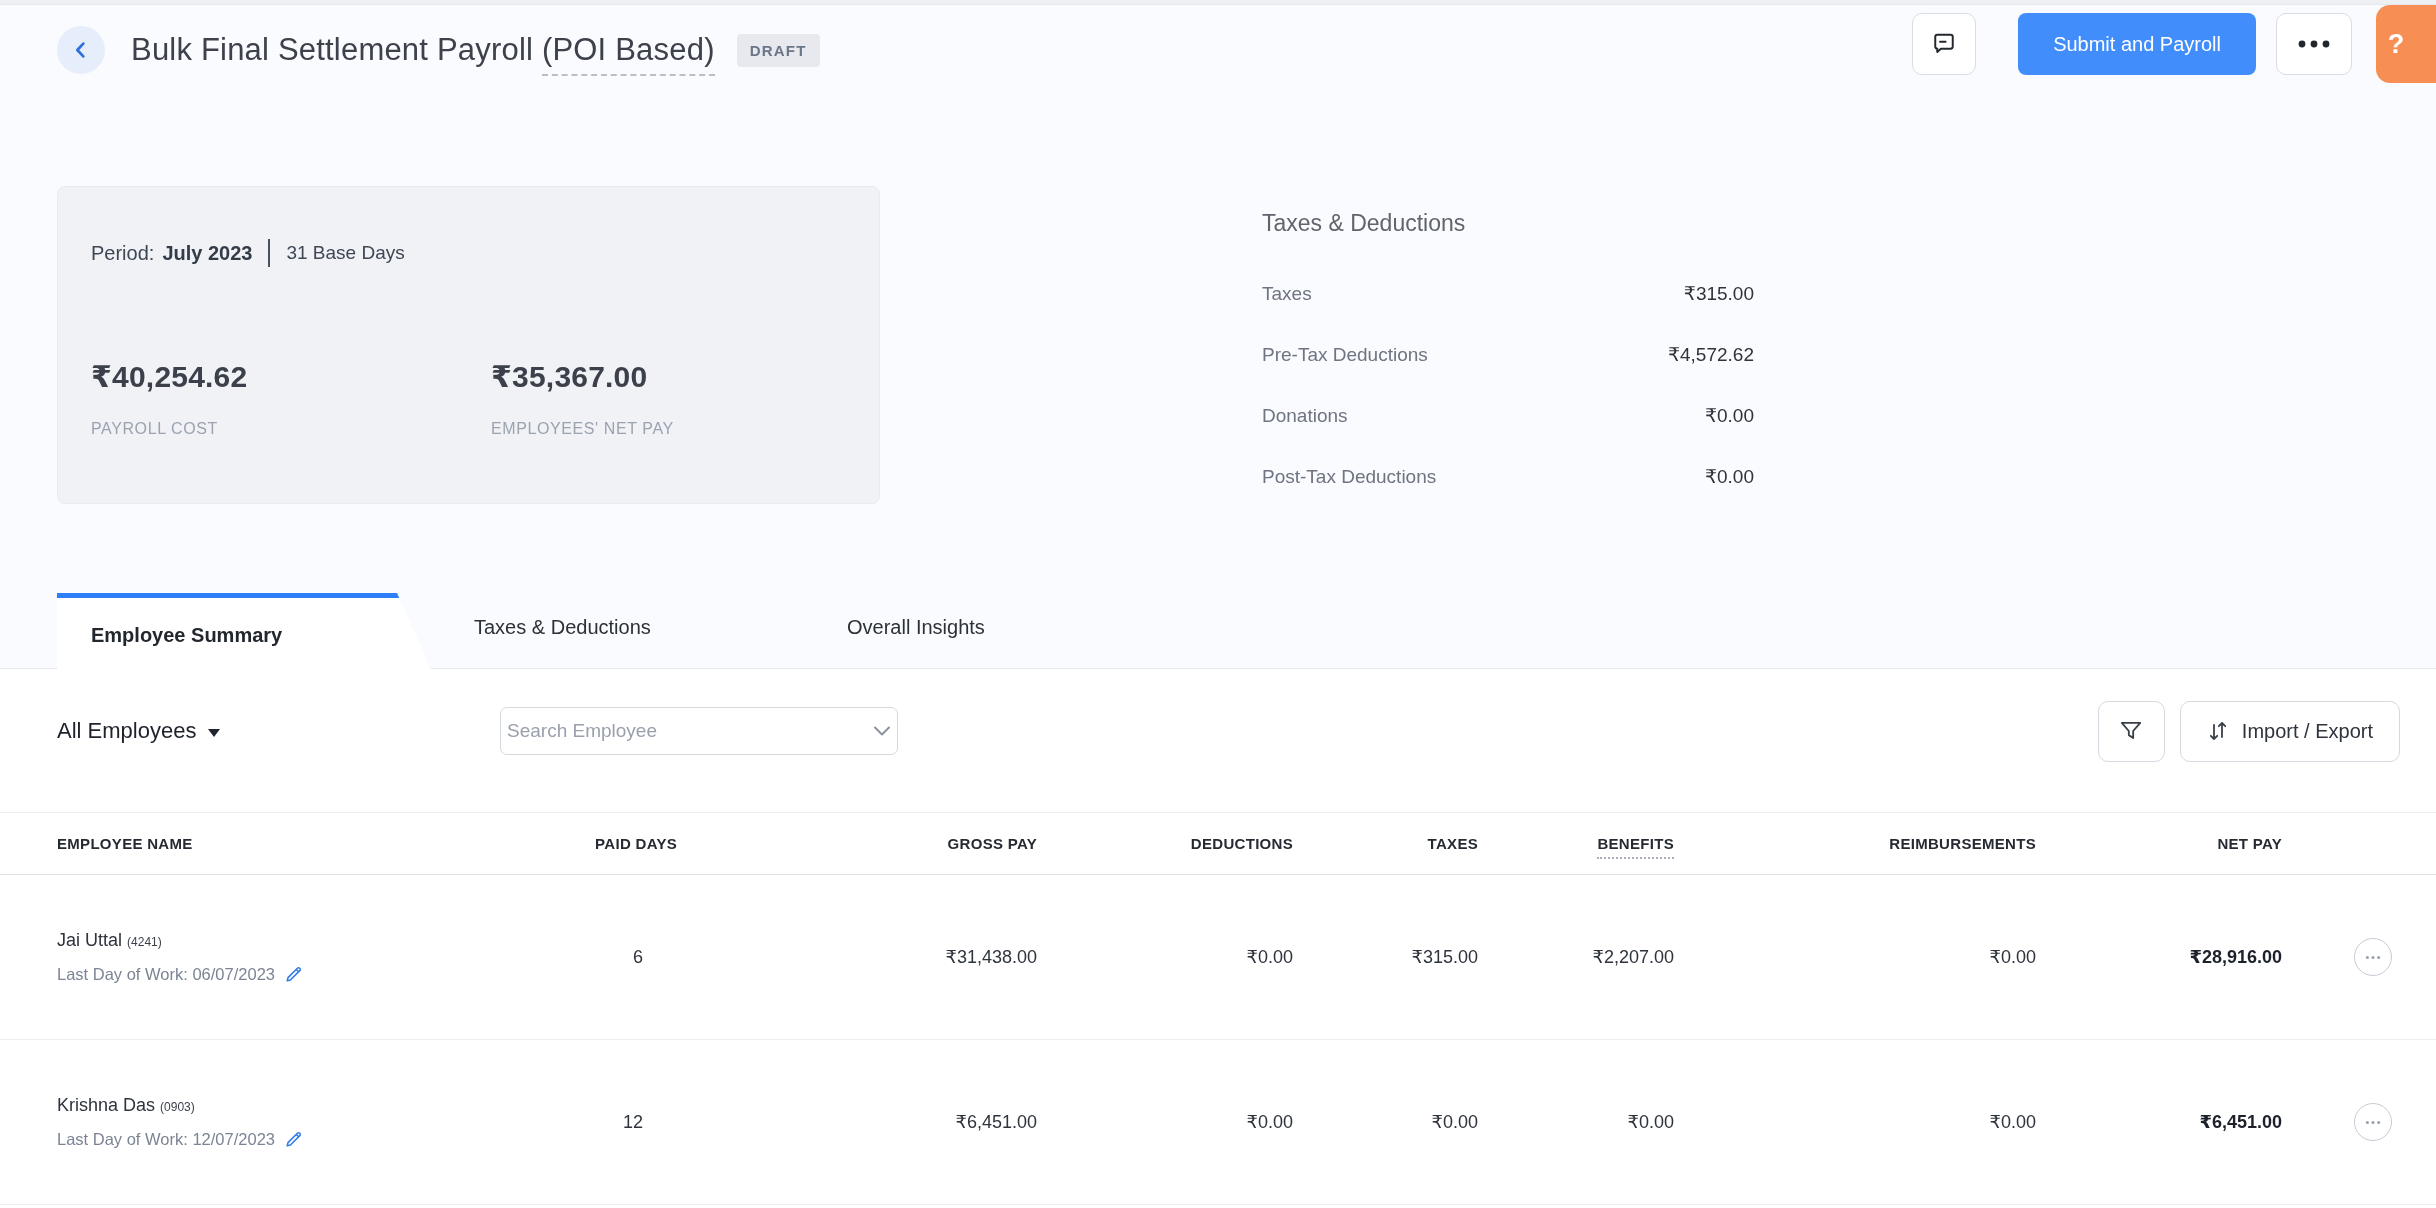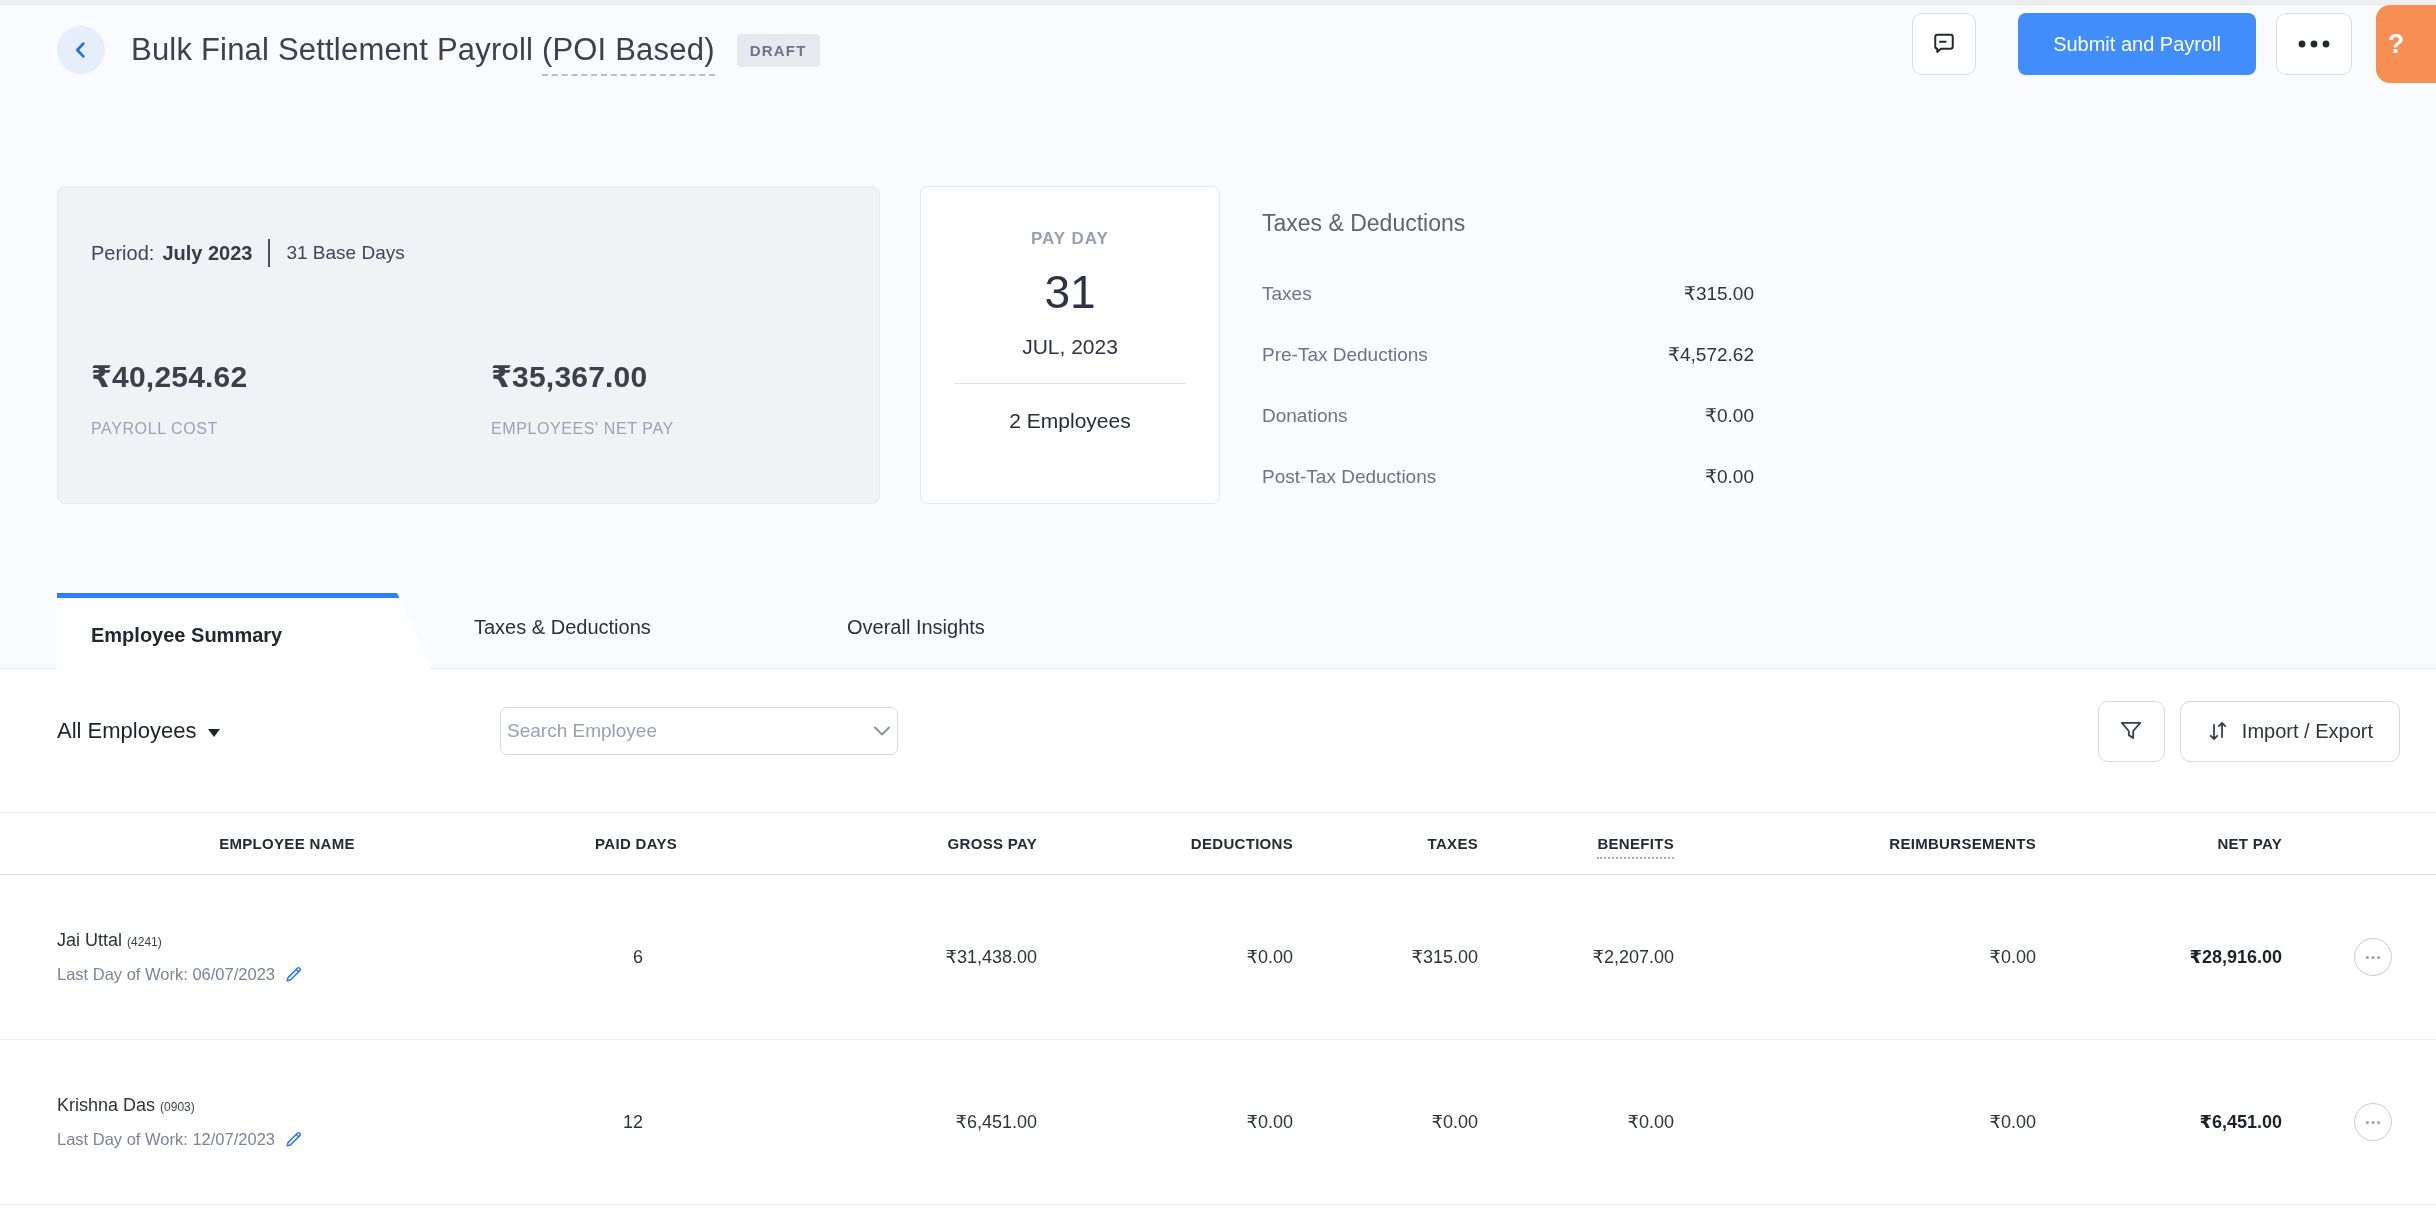--- a/index.html
+++ b/index.html
@@ -106,21 +106,21 @@
   .impexp-lbl { font-size:20px; color:#2e333c; margin-left:13px; }
 
   
   .tablewrap { position:absolute; top:143px; left:0; right:0; }
   .tgrid { display:grid;
     grid-template-columns:460px 160px 360px 256px 185px 196px 362px 246px 1fr;
     align-items:center; padding:0 36px 0 57px; }
   .thead { height:63px; border-top:1px solid #eceef2; border-bottom:1px solid #dde0e5; }
   .th { font-size:15px; font-weight:700; color:#262b33; letter-spacing:.3px;
     text-align:right; }
-  .th-first { text-align:center; }
+  .th-first { text-align:left; }
   .th-underline span { border-bottom:2px dotted #aab0ba; padding-bottom:5px; }
   .trow { height:165px; border-bottom:1px solid #edeff2; }
   .td { font-size:18px; color:#2e333c; text-align:right; }
   .td-paid { padding-right:34px; }
   .td-net { font-weight:700; color:#1c212b; font-size:18px; }
   .emp-cell { text-align:left; }
   .emp-name { font-size:18px; color:#2e333c; }
   .emp-code { font-size:12px; color:#3a3f49; }
   .emp-sub { margin-top:13px; font-size:16.5px; color:#7c8494;
     display:flex; align-items:center; }
@@ -182,27 +182,20 @@
         <div class="amount-val">₹40,254.62</div>
         <div class="amount-lbl">PAYROLL COST</div>
       </div>
       <div>
         <div class="amount-val">₹35,367.00</div>
         <div class="amount-lbl">EMPLOYEES' NET PAY</div>
       </div>
     </div>
   </div>
 
-  <div class="card-payday">
-    <div class="payday-lbl">PAY DAY</div>
-    <div class="payday-day">31</div>
-    <div class="payday-month">JUL, 2023</div>
-    <div class="payday-divider"></div>
-    <div class="payday-emp">2 Employees</div>
-  </div>
 
   <div class="tax-block">
     <div class="tax-title">Taxes &amp; Deductions</div>
     <div class="tax-row">
       <span class="tax-lbl">Taxes</span>
       <span class="tax-val">₹315.00</span>
     </div>
     <div class="tax-row">
       <span class="tax-lbl">Pre-Tax Deductions</span>
       <span class="tax-val">₹4,572.62</span>

